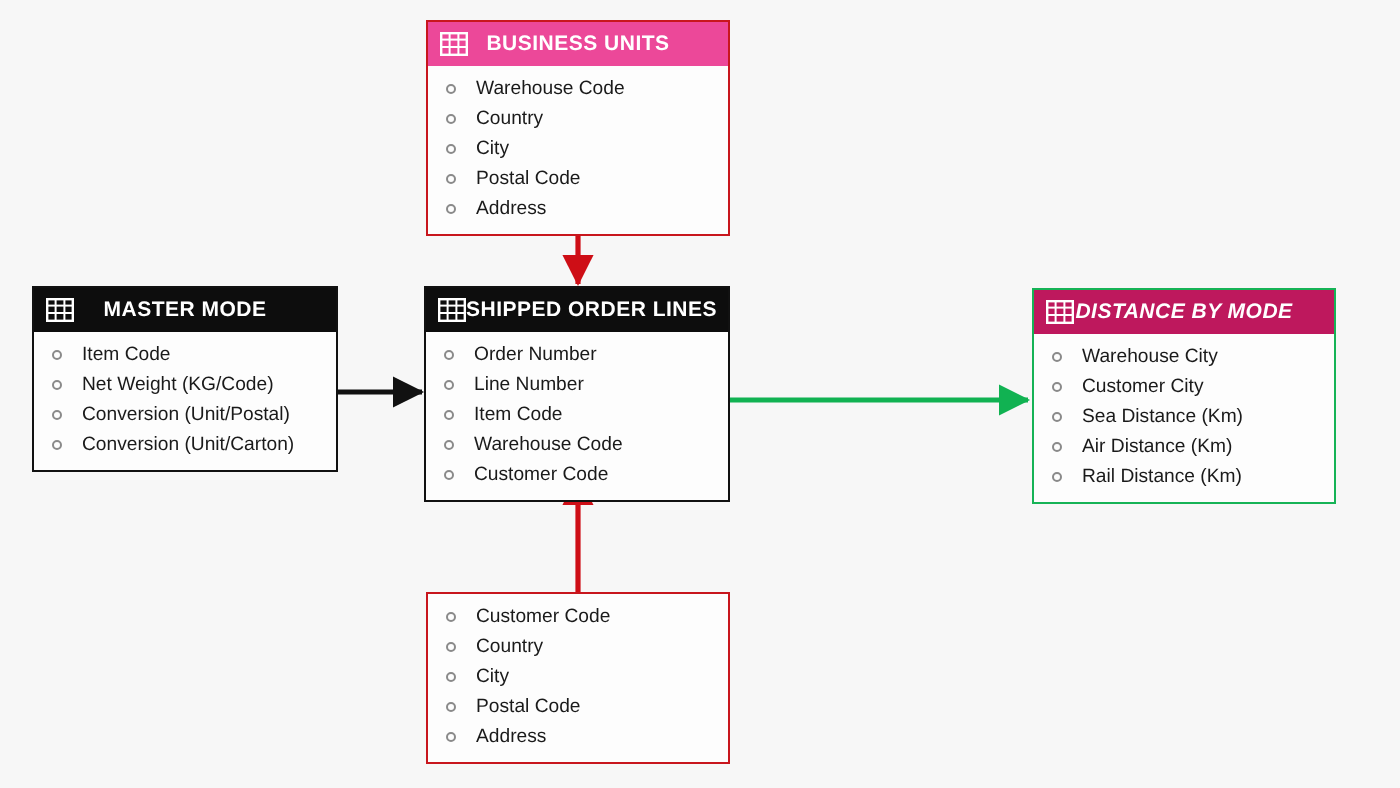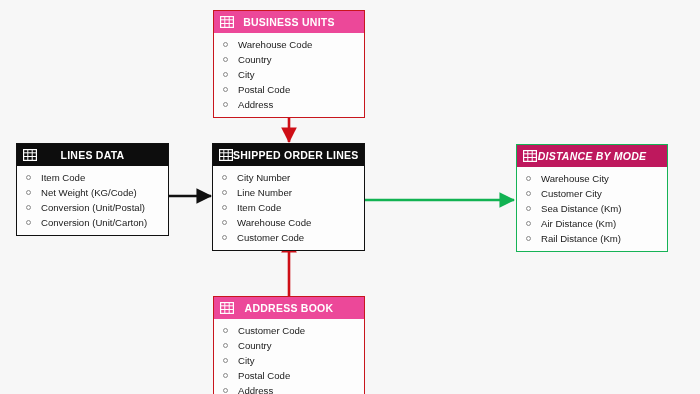--- a/index.html
+++ b/index.html
@@ -159,21 +159,21 @@
 
   <div class="entity theme-black" style="left:16px; top:143px; width:153px;">
     <div class="entity-header">
       <svg class="tbl-icon" viewBox="0 0 14 12">
         <rect x="0.5" y="0.5" width="13" height="11" fill="none" stroke="#ffffff" stroke-width="1.4"></rect>
         <line x1="0.5" y1="3.8" x2="13.5" y2="3.8" stroke="#ffffff" stroke-width="1"></line>
         <line x1="0.5" y1="7.5" x2="13.5" y2="7.5" stroke="#ffffff" stroke-width="1"></line>
         <line x1="4.8" y1="0.5" x2="4.8" y2="11.5" stroke="#ffffff" stroke-width="1"></line>
         <line x1="9.2" y1="0.5" x2="9.2" y2="11.5" stroke="#ffffff" stroke-width="1"></line>
       </svg>
-      <span class="entity-title">LINES DATA</span>
+      <span class="entity-title">MASTER MODE</span>
     </div>
     <div class="entity-body">
       <div class="field">
         <span class="bullet"></span>
         <span>Item Code</span>
       </div>
       <div class="field">
         <span class="bullet"></span>
         <span>Net Weight (KG/Code)</span>
       </div>
@@ -195,21 +195,21 @@
         <line x1="0.5" y1="3.8" x2="13.5" y2="3.8" stroke="#ffffff" stroke-width="1"></line>
         <line x1="0.5" y1="7.5" x2="13.5" y2="7.5" stroke="#ffffff" stroke-width="1"></line>
         <line x1="4.8" y1="0.5" x2="4.8" y2="11.5" stroke="#ffffff" stroke-width="1"></line>
         <line x1="9.2" y1="0.5" x2="9.2" y2="11.5" stroke="#ffffff" stroke-width="1"></line>
       </svg>
       <span class="entity-title">SHIPPED ORDER LINES</span>
     </div>
     <div class="entity-body">
       <div class="field">
         <span class="bullet"></span>
-        <span>City Number</span>
+        <span>Order Number</span>
       </div>
       <div class="field">
         <span class="bullet"></span>
         <span>Line Number</span>
       </div>
       <div class="field">
         <span class="bullet"></span>
         <span>Item Code</span>
       </div>
       <div class="field">
@@ -252,30 +252,20 @@
         <span>Air Distance (Km)</span>
       </div>
       <div class="field">
         <span class="bullet"></span>
         <span>Rail Distance (Km)</span>
       </div>
     </div>
   </div>
 
   <div class="entity theme-red" style="left:213px; top:296px; width:152px;">
-    <div class="entity-header">
-      <svg class="tbl-icon" viewBox="0 0 14 12">
-        <rect x="0.5" y="0.5" width="13" height="11" fill="none" stroke="#ffffff" stroke-width="1.4"></rect>
-        <line x1="0.5" y1="3.8" x2="13.5" y2="3.8" stroke="#ffffff" stroke-width="1"></line>
-        <line x1="0.5" y1="7.5" x2="13.5" y2="7.5" stroke="#ffffff" stroke-width="1"></line>
-        <line x1="4.8" y1="0.5" x2="4.8" y2="11.5" stroke="#ffffff" stroke-width="1"></line>
-        <line x1="9.2" y1="0.5" x2="9.2" y2="11.5" stroke="#ffffff" stroke-width="1"></line>
-      </svg>
-      <span class="entity-title">ADDRESS BOOK</span>
-    </div>
     <div class="entity-body">
       <div class="field">
         <span class="bullet"></span>
         <span>Customer Code</span>
       </div>
       <div class="field">
         <span class="bullet"></span>
         <span>Country</span>
       </div>
       <div class="field">

